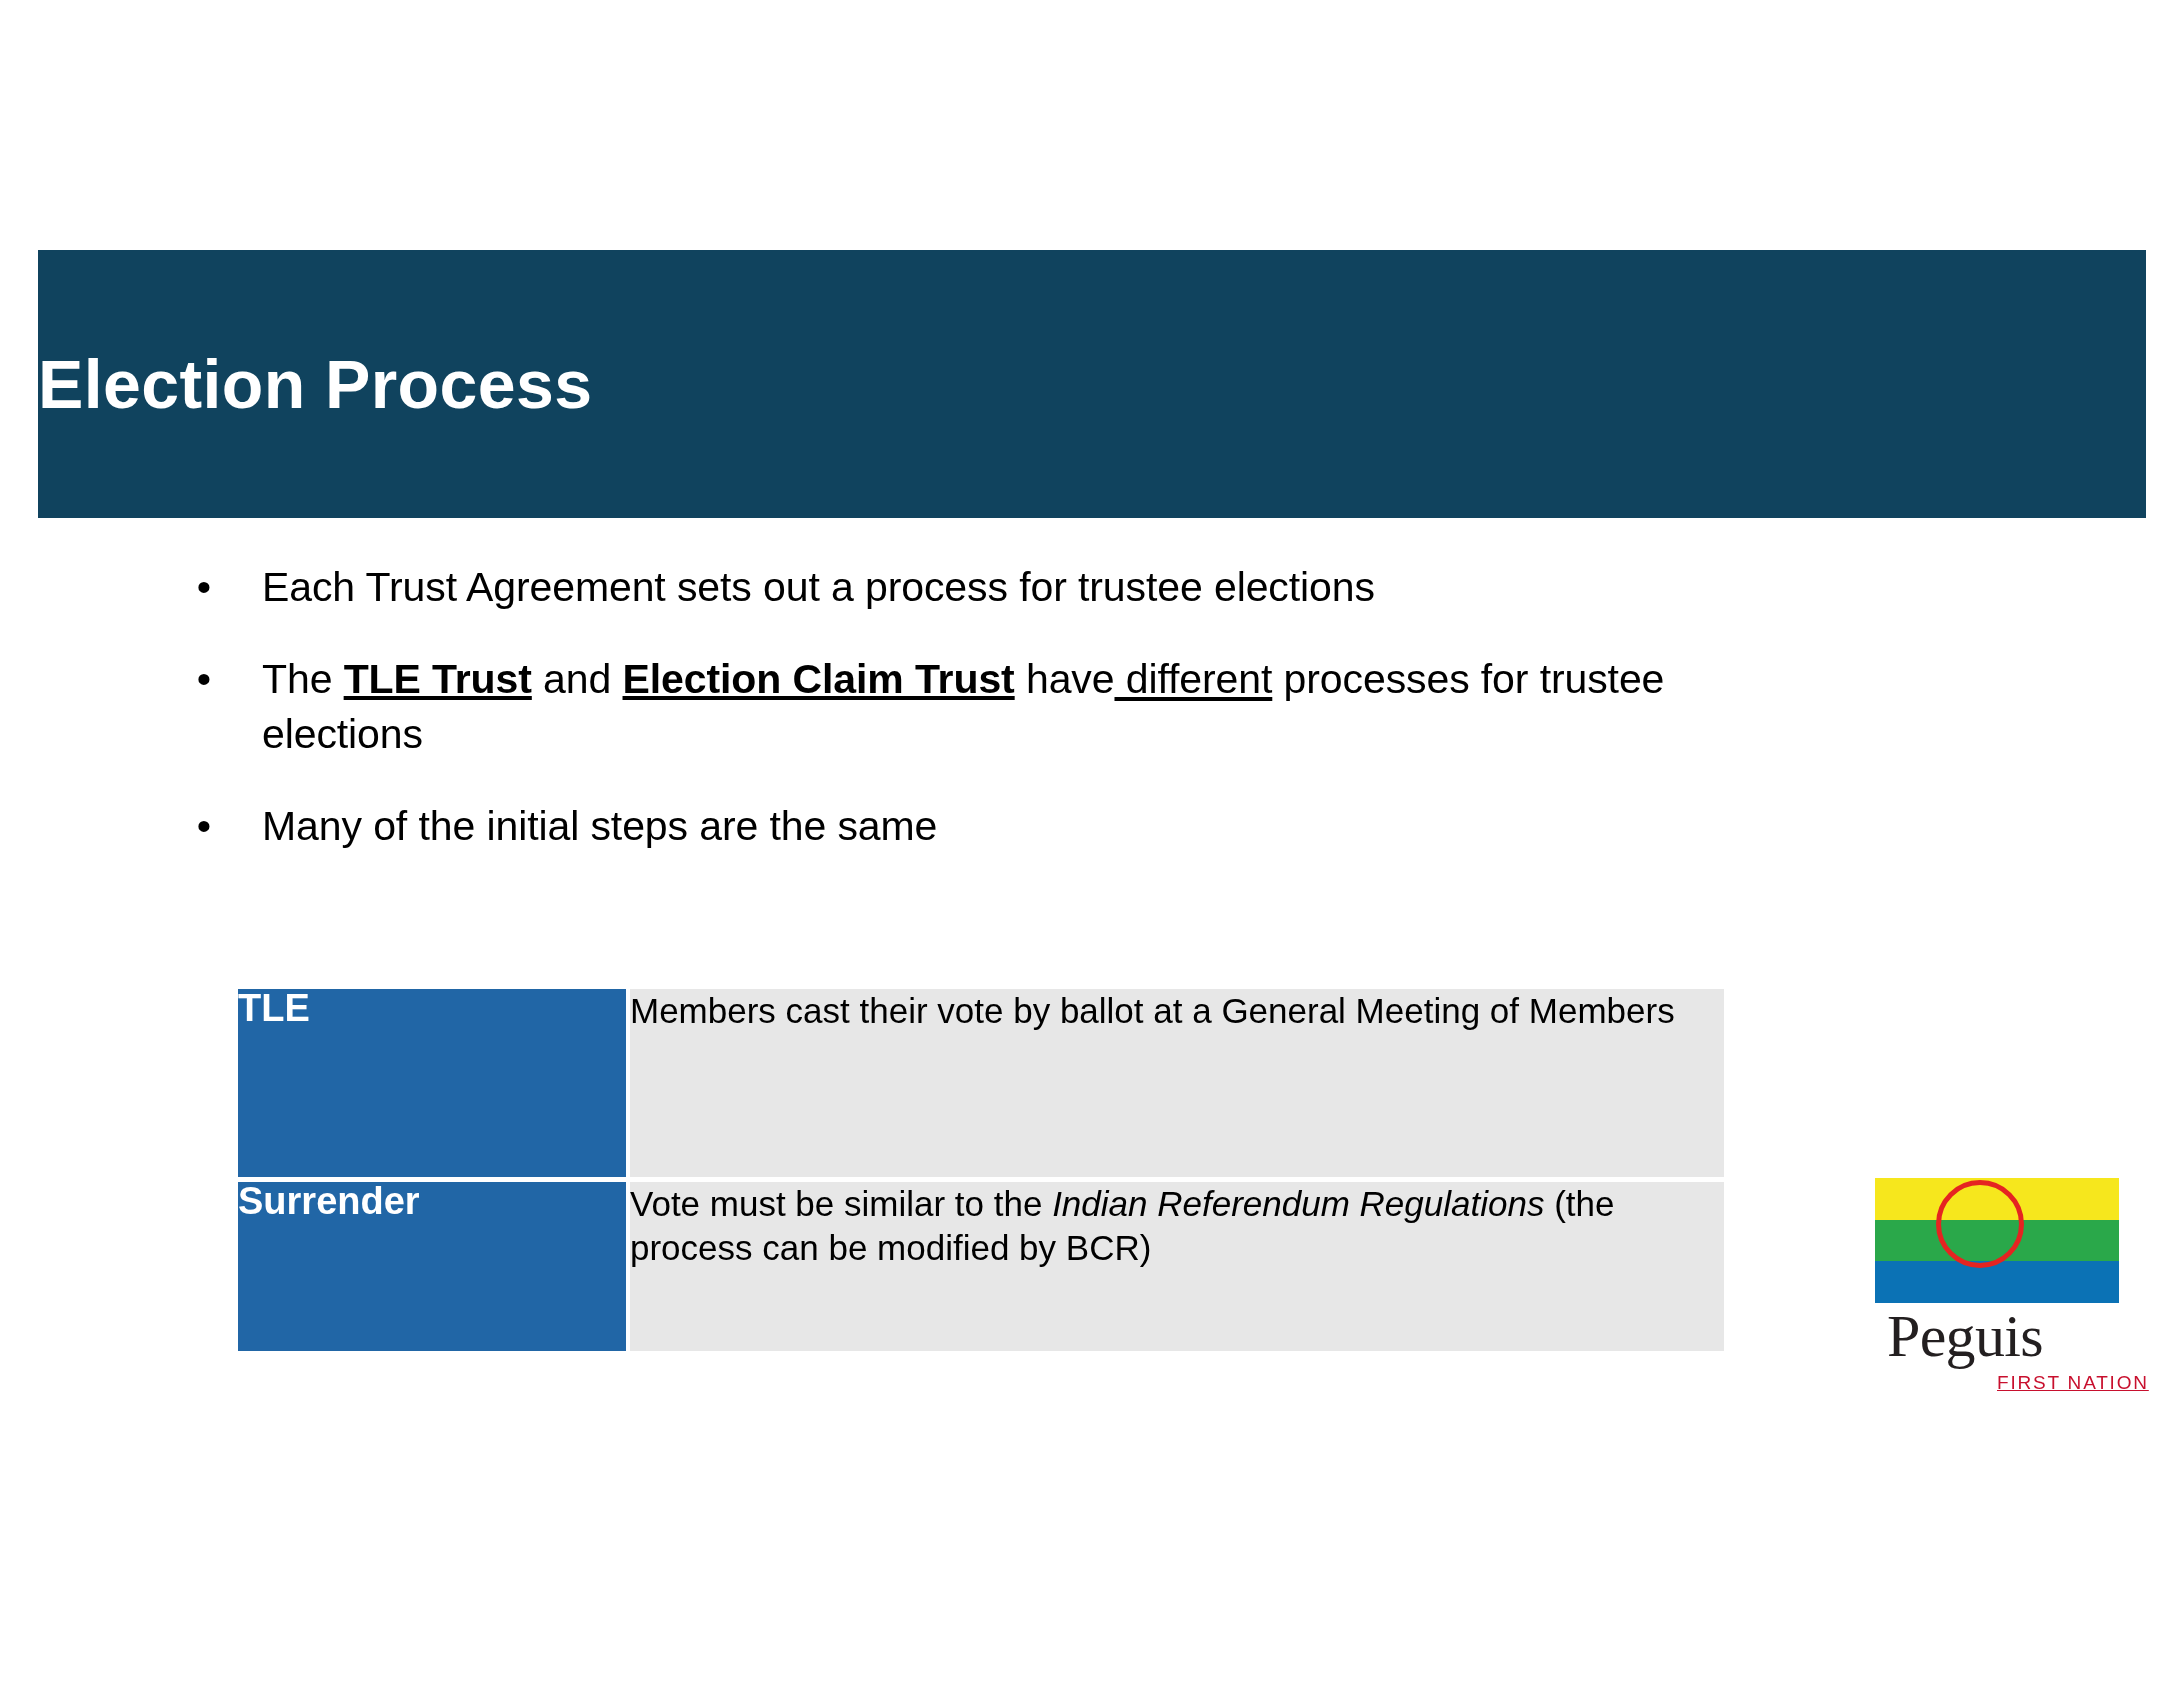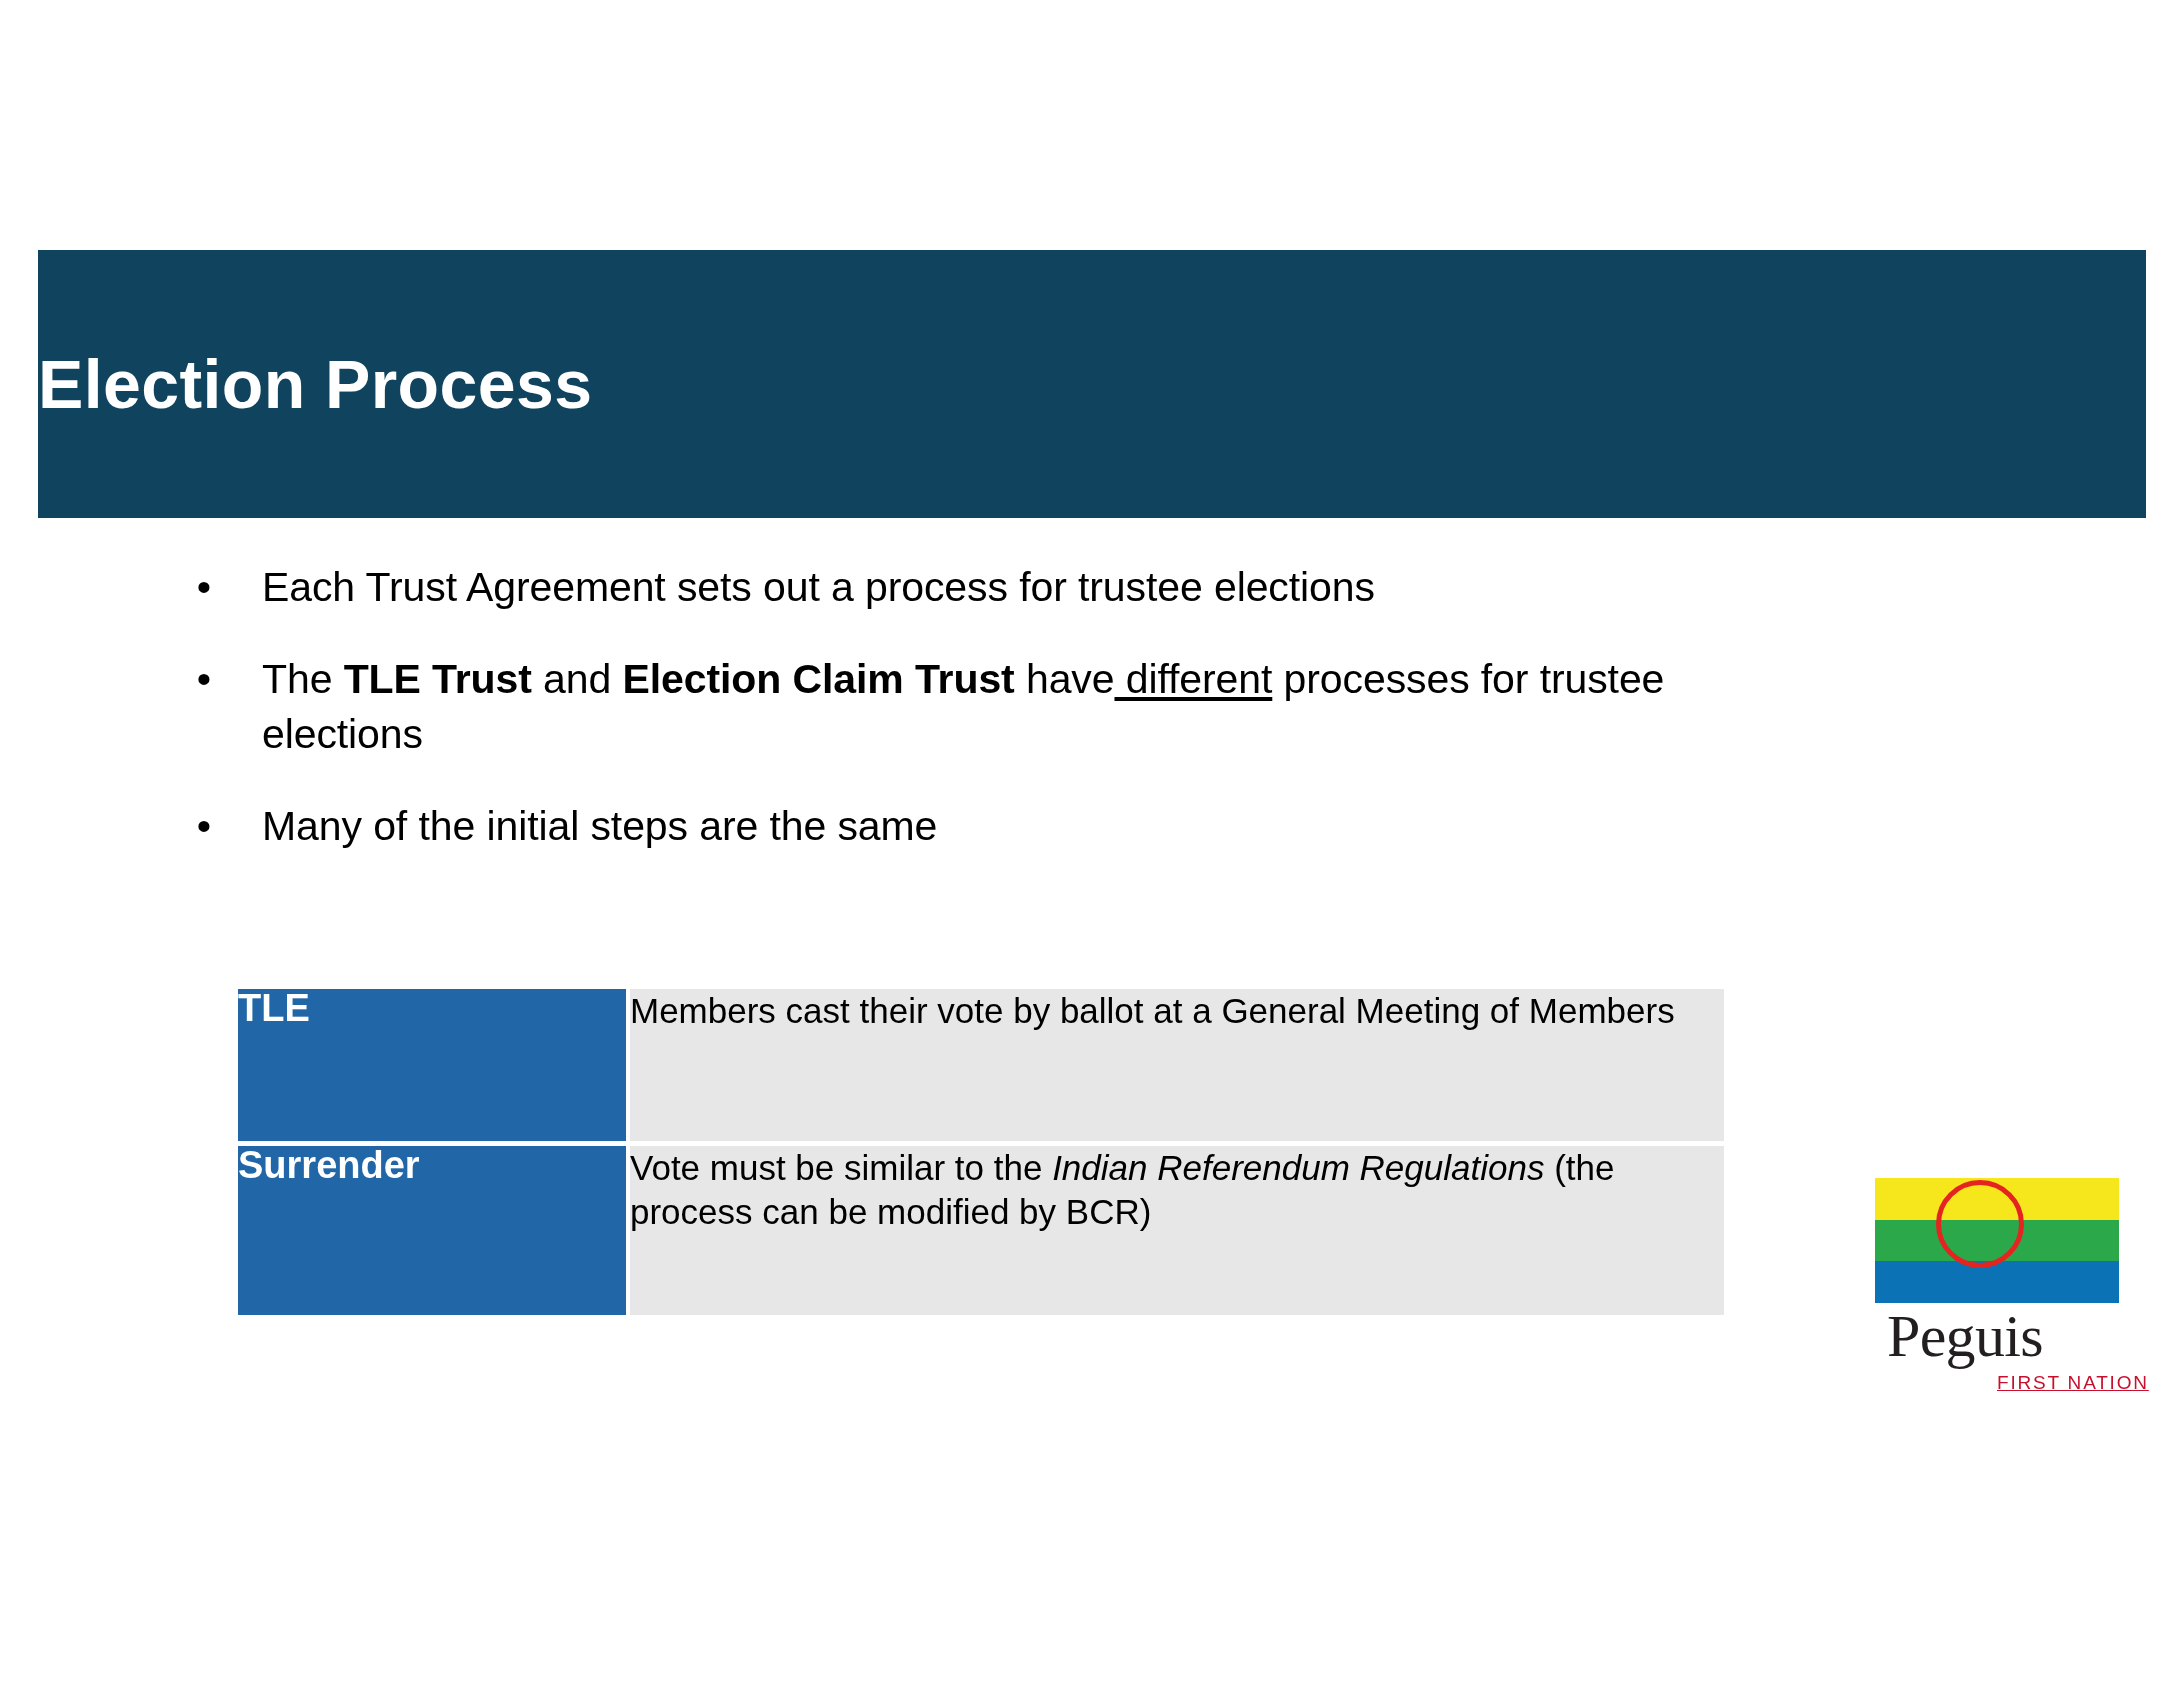--- a/index.html
+++ b/index.html
@@ -63,21 +63,21 @@
     box-sizing: border-box;
   }
   .bullet-text {
     flex: 1 1 auto;
     font-size: 41px;
     line-height: 55px;
     color: #000000;
     font-family: "Liberation Sans", sans-serif;
     letter-spacing: -0.1px;
   }
-  .bullet-text b { font-weight: bold; }
+  .bullet-text b { font-weight: bold; text-decoration: underline; }
   .bullet-text u { text-decoration: underline; text-underline-offset: 4.3px; }
 
   
   .info-table {
     position: absolute;
     left: 234px;
     top: 984px;
     width: 1494px;
     border-collapse: separate;
     border-spacing: 4.3px 5px;
@@ -100,21 +100,21 @@
   .cell-body {
     background: #E7E7E7;
     color: #000000;
     font-size: 35px;
     line-height: 1.26;
     padding: 12.8px 17px 17px 15.6px;
     box-sizing: border-box;
   }
   .cell-body i { }
   .row-tle .cell-label,
-  .row-tle .cell-body { height: 152px; }
+  .row-tle .cell-body { height: 188px; }
   .row-sur .cell-label,
   .row-sur .cell-body { height: 169px; }
 
   
   .logo {
     position: absolute;
     left: 1875px;
     top: 1178px;
     width: 244px;
     height: 234px;

